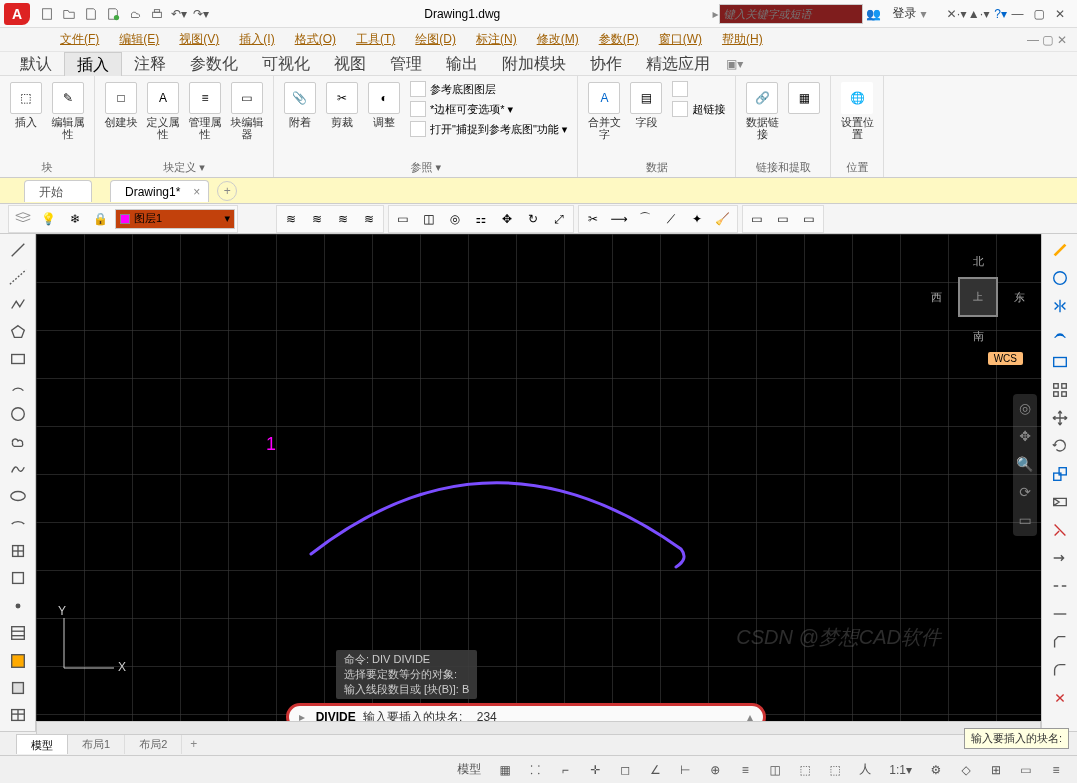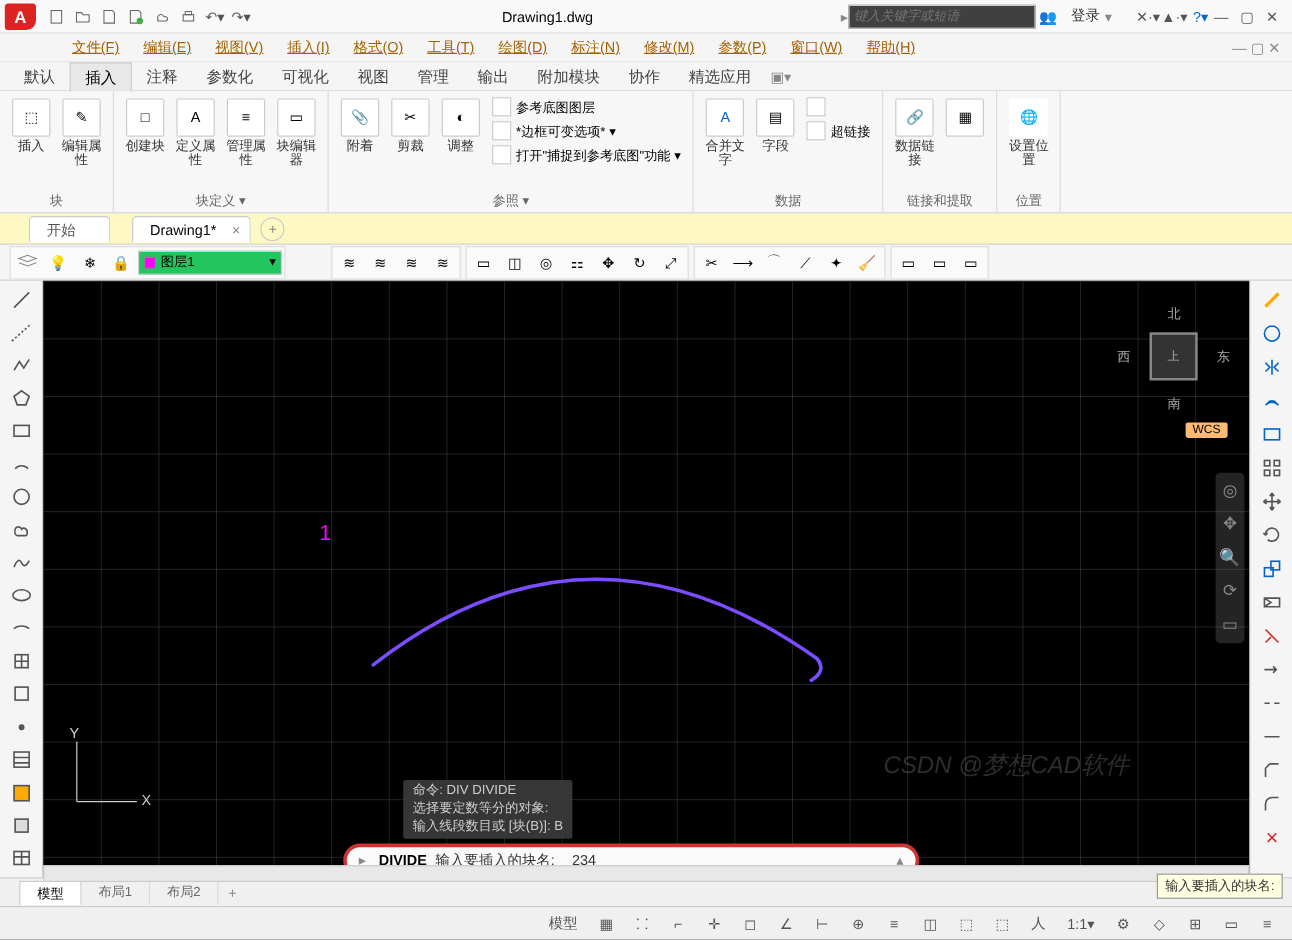--- a/index.html
+++ b/index.html
@@ -2,29 +2,29 @@
 <html><head>
 <meta charset="utf-8">
 <style>
 * { margin:0; padding:0; box-sizing:border-box; font-family:"Microsoft YaHei",Arial,sans-serif; }
 body { width:1077px; height:783px; background:#f0f0f0; overflow:hidden; position:relative; font-size:12px; }
 
 .titlebar { height:28px; background:#f9f9f9; border-bottom:1px solid #ddd; display:flex; align-items:center; padding:0 4px; }
 .logo { width:26px; height:22px; background:#d22; color:#fff; font-weight:bold; border-radius:3px 3px 8px 3px; display:flex; align-items:center; justify-content:center; font-size:14px; margin-right:6px; }
 .qat-btn { width:20px; height:20px; display:flex; align-items:center; justify-content:center; margin:0 1px; color:#555; cursor:pointer; }
 .qat-btn svg { width:14px; height:14px; }
-.search-box { width:156px; height:20px; border:1px solid #ccc; padding:0 4px; font-style:italic; color:#999; font-size:11px; background:#404040; }
+.search-box { width:144px; height:20px; border:1px solid #ccc; padding:0 4px; font-style:italic; color:#999; font-size:11px; background:#7f1d1d; }
 .login { margin-left:8px; color:#333; font-size:12px; }
 .win-controls { margin-left:auto; display:flex; gap:10px; padding-right:8px; color:#555; }
 
 .menubar { height:24px; background:#f5f5f5; display:flex; align-items:center; padding-left:50px; border-bottom:1px solid #e5e5e5; }
 .menu-item { padding:0 10px; font-size:12px; color:#a16207; cursor:pointer;text-decoration:underline; }
 
 .ribbon-tabs { height:24px; background:#f5f5f5; display:flex; align-items:center; padding-left:8px; border-bottom:1px solid #ddd; }
-.rtab { padding:0 12px; height:24px; line-height:24px; font-size:13px; color:#444; cursor:pointer; }
+.rtab { padding:0 12px; height:24px; line-height:24px; font-size:16px; color:#444; cursor:pointer; }
 .rtab.active { background:#e8e8e8; color:#000; border:1px solid #ccc; border-bottom:none; }
 .rtab-arrow { margin-left:4px; color:#888; }
 
 .ribbon { height:102px; background:#f7f7f7; border-bottom:1px solid #ccc; display:flex; }
 .panel { border-right:1px solid #ddd; padding:4px 6px 2px; display:flex; flex-direction:column; align-items:center; }
 .panel-body { flex:1; display:flex; align-items:flex-start; gap:2px; }
 .panel-title { font-size:11px; color:#666; text-align:center; padding-top:2px; }
 .big-btn { width:40px; display:flex; flex-direction:column; align-items:center; gap:2px; padding:2px; cursor:pointer; }
 .big-btn .ico { width:32px; height:32px; border:1px solid #ccc; background:#fff; border-radius:2px; display:flex; align-items:center; justify-content:center; }
 .big-btn .lbl { font-size:11px; color:#333; text-align:center; line-height:12px; }
@@ -35,21 +35,21 @@
 .doc-tabs { height:26px; background:#fef9c3; display:flex; align-items:center; padding-left:24px; border-bottom:1px solid #ccc; }
 .doc-tab { padding:0 28px 0 14px; height:22px; line-height:22px; font-size:12px; background:#fff; border:1px solid #ccc; border-bottom:none; border-radius:4px 4px 0 0; position:relative; margin-right:2px; color:#555; cursor:pointer; }
 .doc-tab.active { color:#000;margin-left:16px; }
 .doc-tab .close { position:absolute; right:8px; color:#888; }
 .doc-add { width:20px; height:20px; border:1px solid #ccc; border-radius:50%; display:flex; align-items:center; justify-content:center; margin-left:6px; color:#888; cursor:pointer; }
 
 .toolbars { height:30px; background:#f5f5f5; border-bottom:1px solid #ccc; display:flex; align-items:center; padding:0 8px; gap:4px; }
 .tb-group { display:flex; align-items:center; gap:2px; border:1px solid #ddd; padding:2px; background:#fafafa; }
 .tb-btn { width:24px; height:22px; display:flex; align-items:center; justify-content:center; cursor:pointer; }
 .tb-btn svg { width:18px; height:18px; }
-.layer-combo { width:120px; height:20px; border:1px solid #ccc; background:#22c55e; font-size:11px; padding:0 4px; display:flex; align-items:center; gap:4px; }
+.layer-combo { width:120px; height:20px; border:1px solid #ccc; background:#c2410c; font-size:11px; padding:0 4px; display:flex; align-items:center; gap:4px; }
 .layer-sw { width:10px; height:10px; background:magenta; border:1px solid #888; }
 
 .workspace { position:relative; height:497px; display:flex; }
 .left-tools { width:36px; background:#f5f5f5; border-right:1px solid #ccc; padding:4px 2px; display:flex; flex-direction:column; gap:4px; align-items:center; }
 .tool-btn { width:28px; height:24px; display:flex; align-items:center; justify-content:center; cursor:pointer; }
 .tool-btn svg { width:20px; height:18px; stroke:#555; fill:none; stroke-width:1.5; }
 
 .canvas-area { flex:1; position:relative; background:#000; overflow:hidden; }
 .grid { position:absolute; inset:0; background-image:
   linear-gradient(rgba(60,60,60,.6) 1px, transparent 1px),

